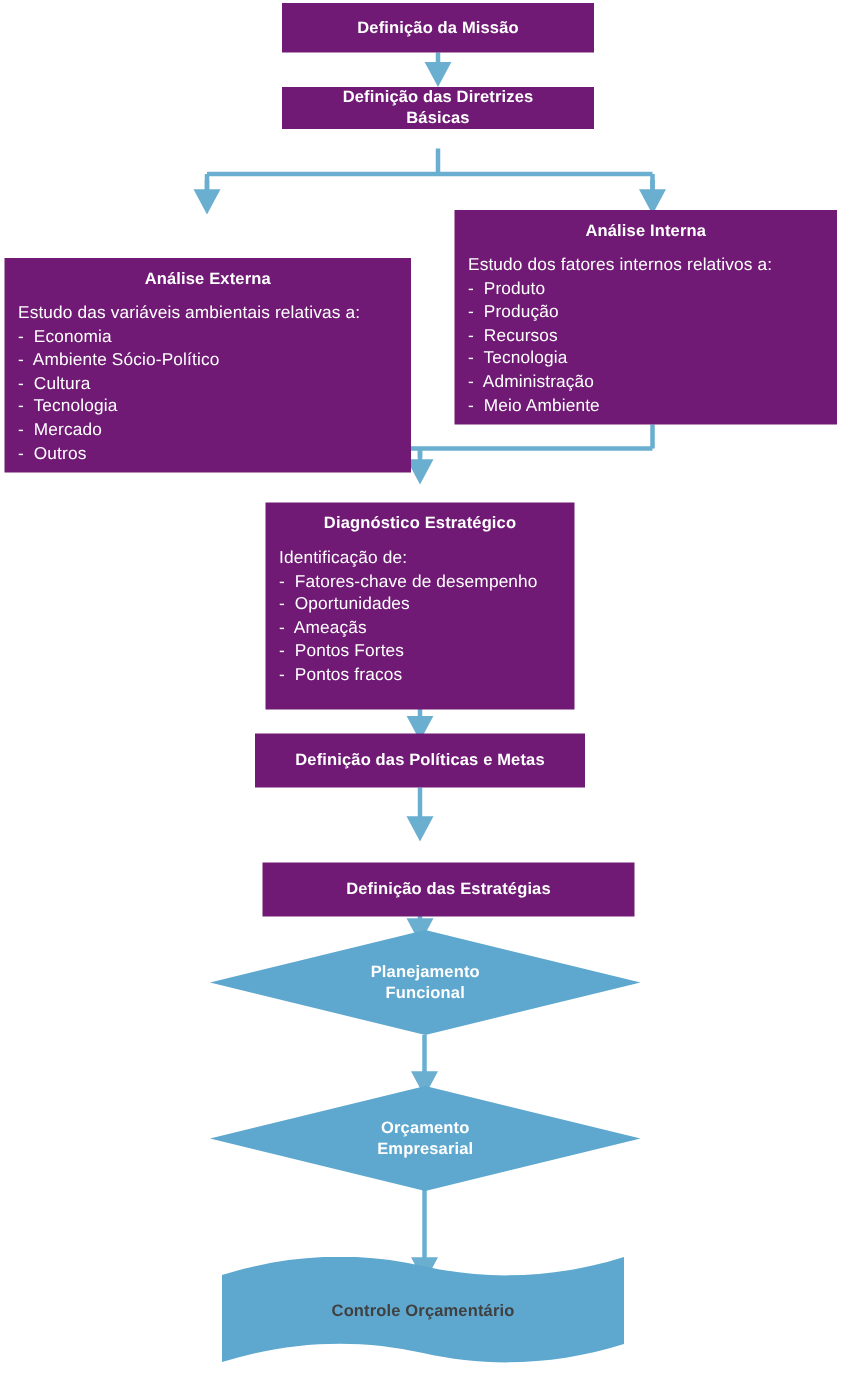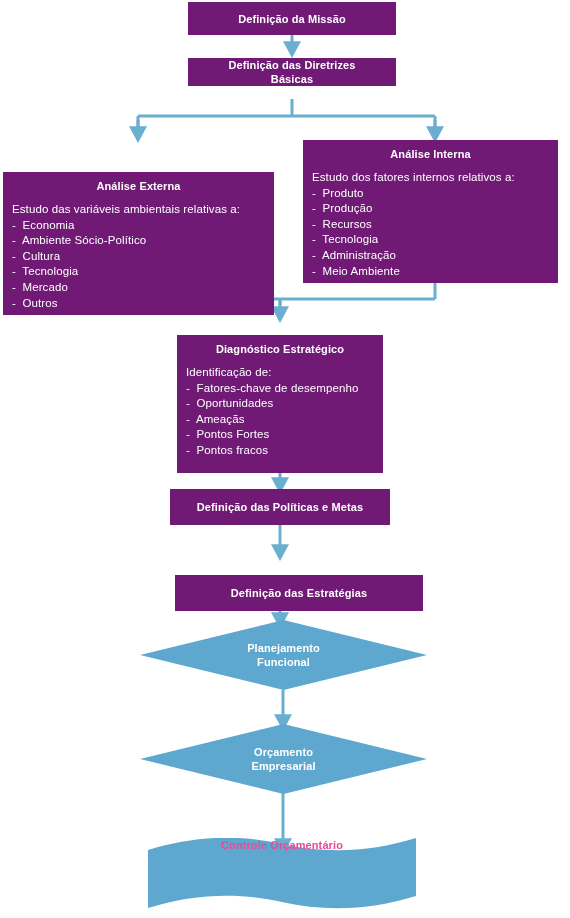--- a/index.html
+++ b/index.html
@@ -84,23 +84,23 @@
     left: 0;
     top: 0;
   }
   .wave-label {
     position: absolute;
     left: 0;
     top: 0;
     width: 100%;
     height: 100%;
     display: flex;
-    align-items: flex-start;
+    align-items: center;
     justify-content: center;
-    color: #ec4899;
+    color: #404040;
   }
 </style>
 </head>
 <body>
 
 <svg id="flow-canvas" viewBox="0 0 570 918" width="570" height="918">
   <defs>
     <marker id="arrowhead" markerWidth="7" markerHeight="7" refX="2.6" refY="3.2" orient="auto" markerUnits="strokeWidth">
       <path d="M0,0.2 L5.6,3.2 L0,6.2 z" fill="#6aaed0"></path>
     </marker>

